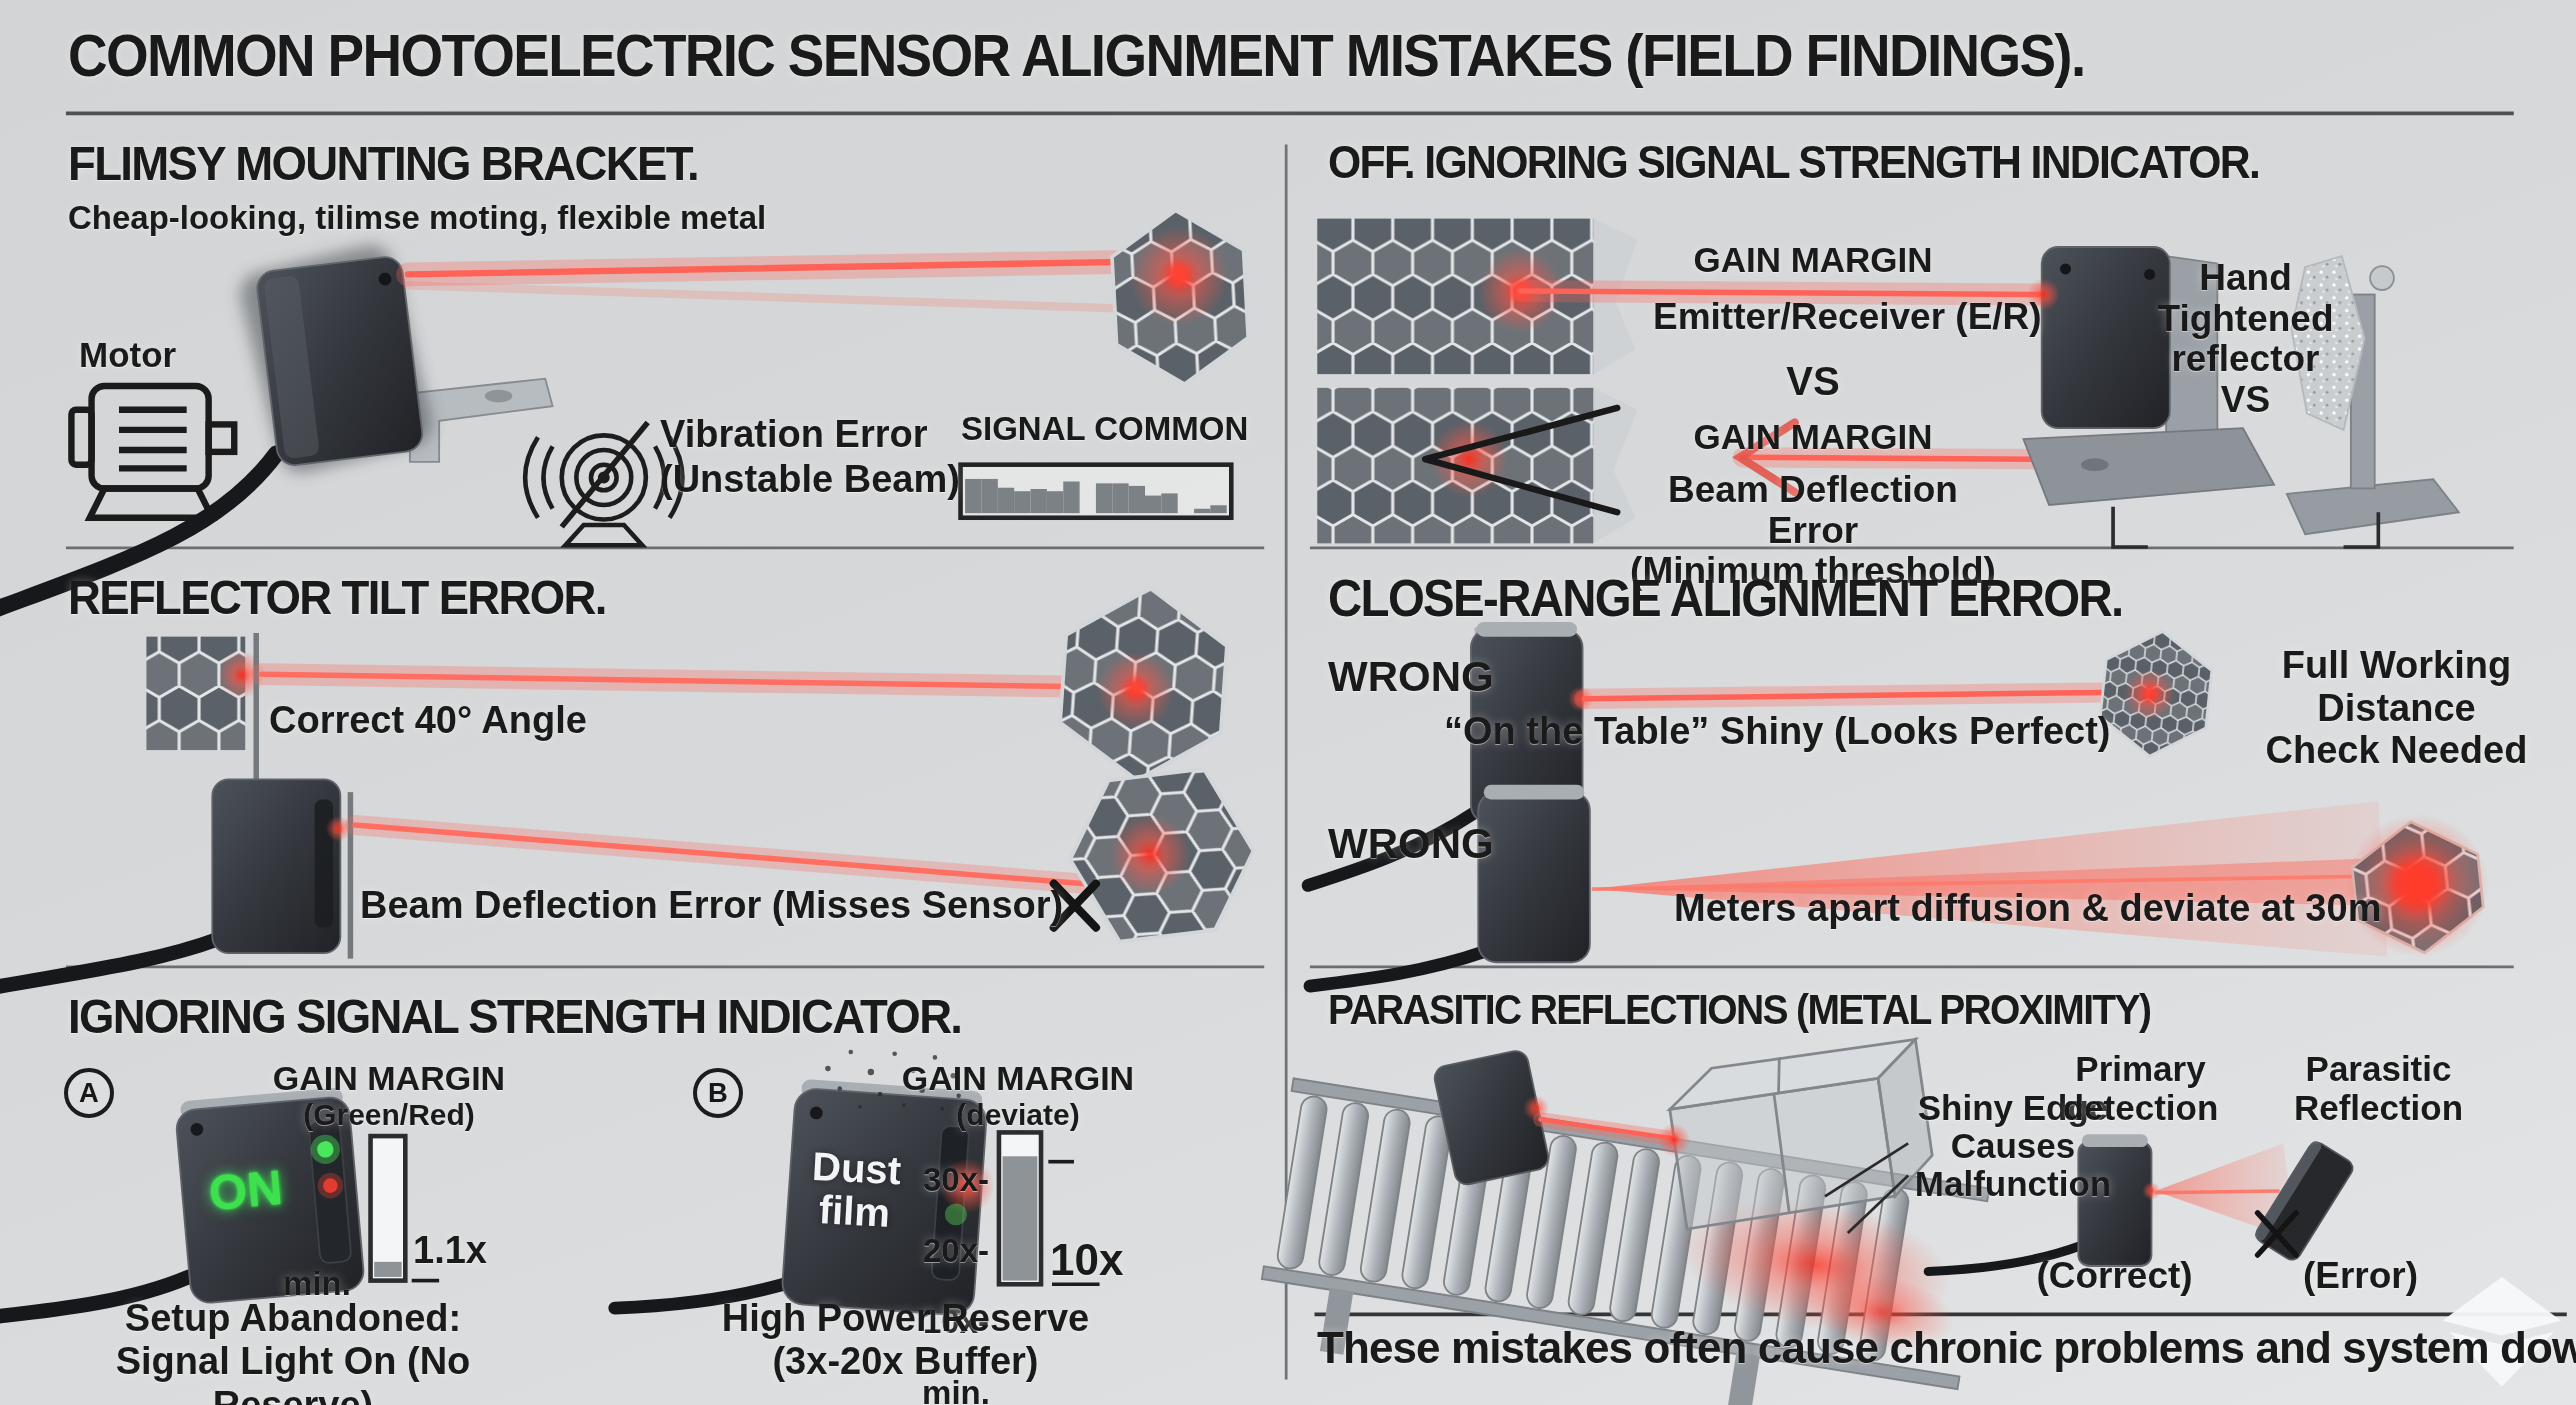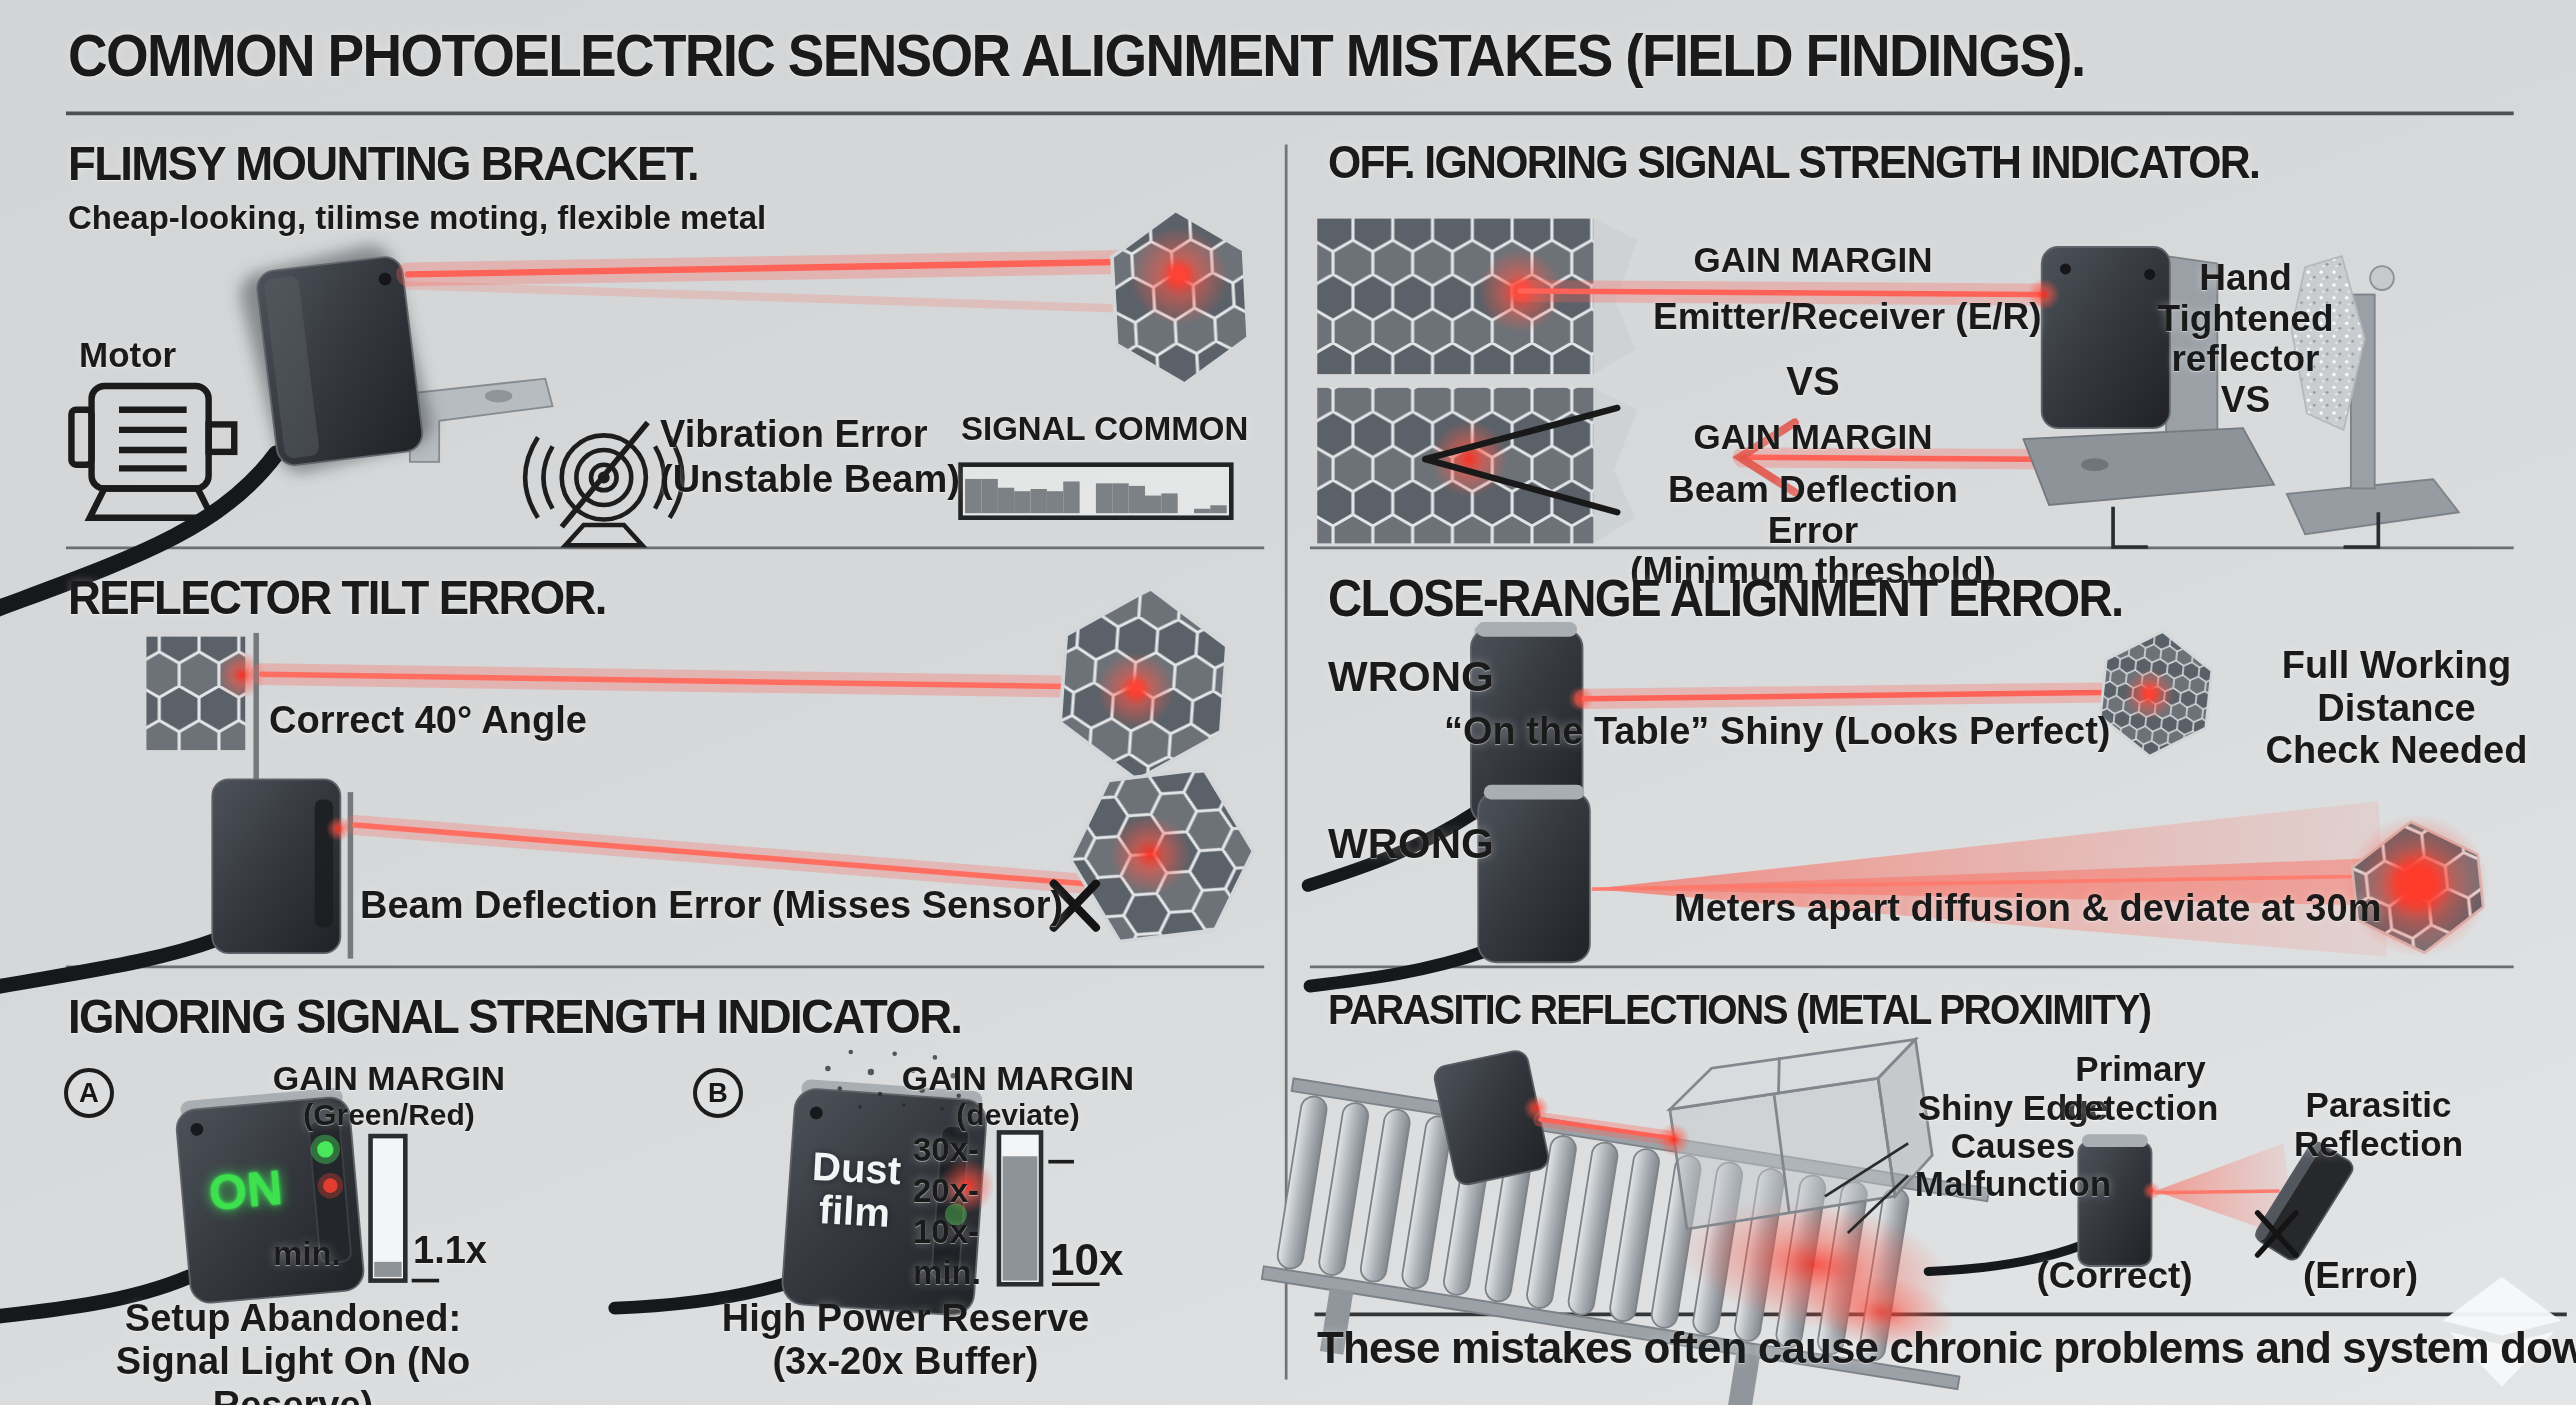--- a/index.html
+++ b/index.html
@@ -4,21 +4,21 @@
 <style>
   html,body{margin:0;padding:0;background:#c7c9ca;}
   #canvas{position:relative;width:2576px;height:1405px;overflow:hidden;
     background:linear-gradient(160deg,#d2d4d5 0%,#d6d8d9 45%,#dcdedf 75%,#e3e5e6 100%);
     font-family:"Liberation Sans","DejaVu Sans",sans-serif;color:#171717;}
   .abs{position:absolute;}
   .lbl{font-weight:700;color:#1a1a1a;text-shadow:0 0.9px 0 rgba(255,255,255,.45),0 0 9.1px rgba(255,255,255,.35);}
   .hd{font-weight:700;letter-spacing:-1.8px;white-space:nowrap;transform:scaleX(.93);transform-origin:left top;}
   .sub{transform:scaleX(.97);transform-origin:left top;}
   .c{text-align:center;}
-  .r{text-align:left;}
+  .r{text-align:center;margin-top:30px;}
   .pre{white-space:pre-line;}
   .nw{white-space:nowrap;}
   .badge{border:4.6px solid #1c1c1c;border-radius:50%;display:flex;align-items:center;justify-content:center;
     font-weight:700;background:rgba(255,255,255,.15);}
   .green{color:#3ee04e;text-shadow:0 0 12.8px rgba(60,255,90,.85),0 0 3.7px rgba(60,255,90,.9);}
   .white{color:#f2f4f5;text-shadow:0 0 7.3px rgba(0,0,0,.45);}
   svg{display:block;}
 </style>
 </head>
 <body>
@@ -434,20 +434,20 @@
 <div class="abs lbl" style="left:1050px;top:1235px;font-size:44px">10x</div>
 <div class="abs lbl c pre" style="left:672px;width:467px;top:1297px;font-size:38px;line-height:1.14">High Power Reserve
 (3x-20x Buffer)</div>
 
 <div class="abs lbl hd" style="left:1328px;top:986px;font-size:42px">PARASITIC REFLECTIONS (METAL PROXIMITY)</div>
 <div class="abs lbl c pre" style="left:1894px;width:238px;top:1089px;font-size:35px;line-height:1.08">Shiny Edge
 Causes
 Malfunction</div>
 <div class="abs lbl c pre" style="left:2049px;width:183px;top:1050px;font-size:35px;line-height:1.1">Primary
 detection</div>
-<div class="abs lbl c pre" style="left:2287px;width:183px;top:1086px;font-size:35px;line-height:1.1">Parasitic
+<div class="abs lbl c pre" style="left:2287px;width:183px;top:1050px;font-size:35px;line-height:1.1">Parasitic
 Reflection</div>
 <div class="abs lbl c" style="left:2023px;width:183px;top:1255px;font-size:37px">(Correct)</div>
 <div class="abs lbl c" style="left:2269px;width:183px;top:1255px;font-size:37px">(Error)</div>
 <div class="abs lbl c nw" style="left:1317px;width:1250px;top:1323px;font-size:44px;letter-spacing:-0.9px">These mistakes often cause chronic problems and system downtime.</div>
 
 </div>
 
 
 </body></html>

